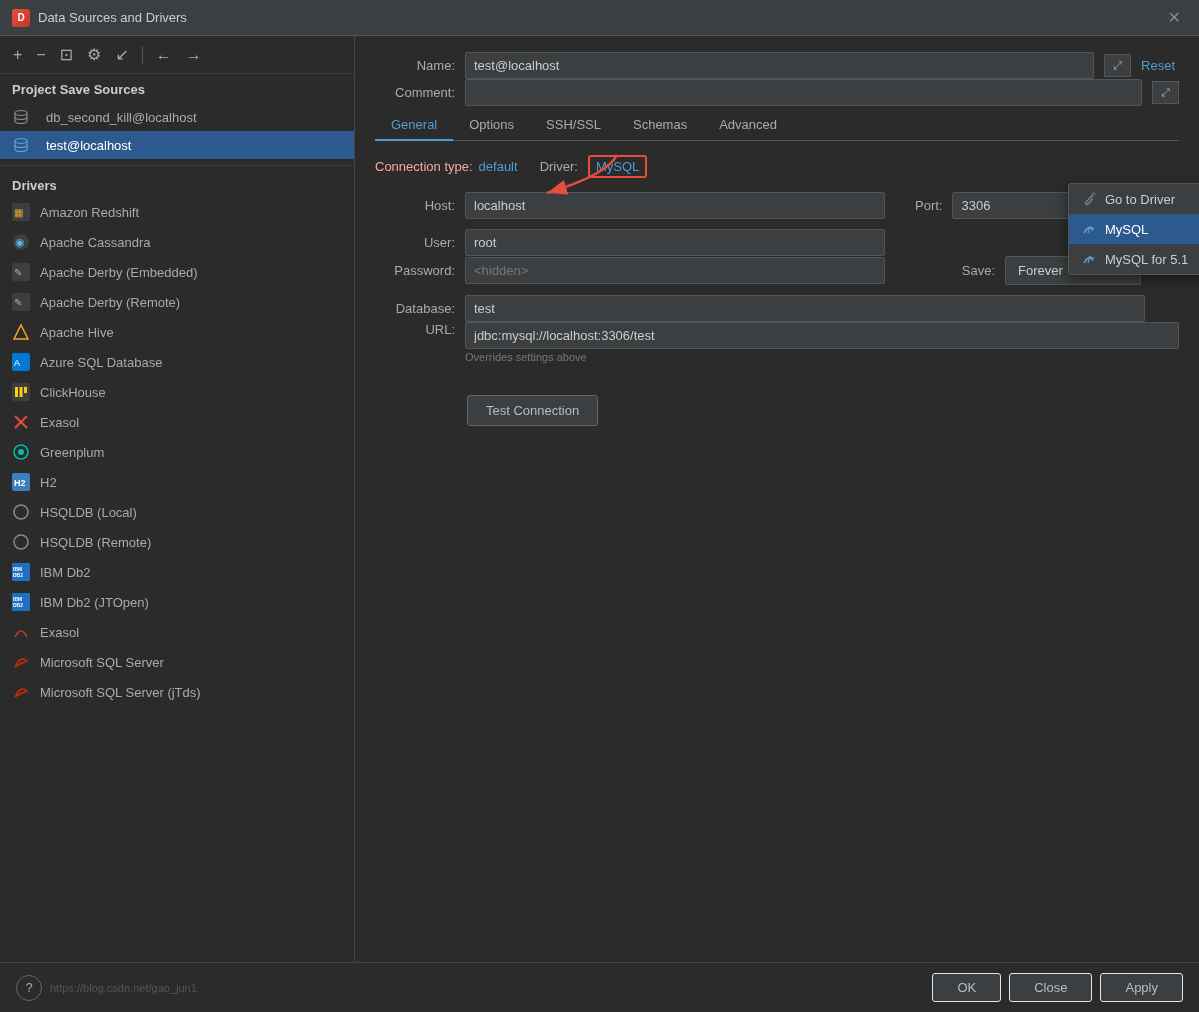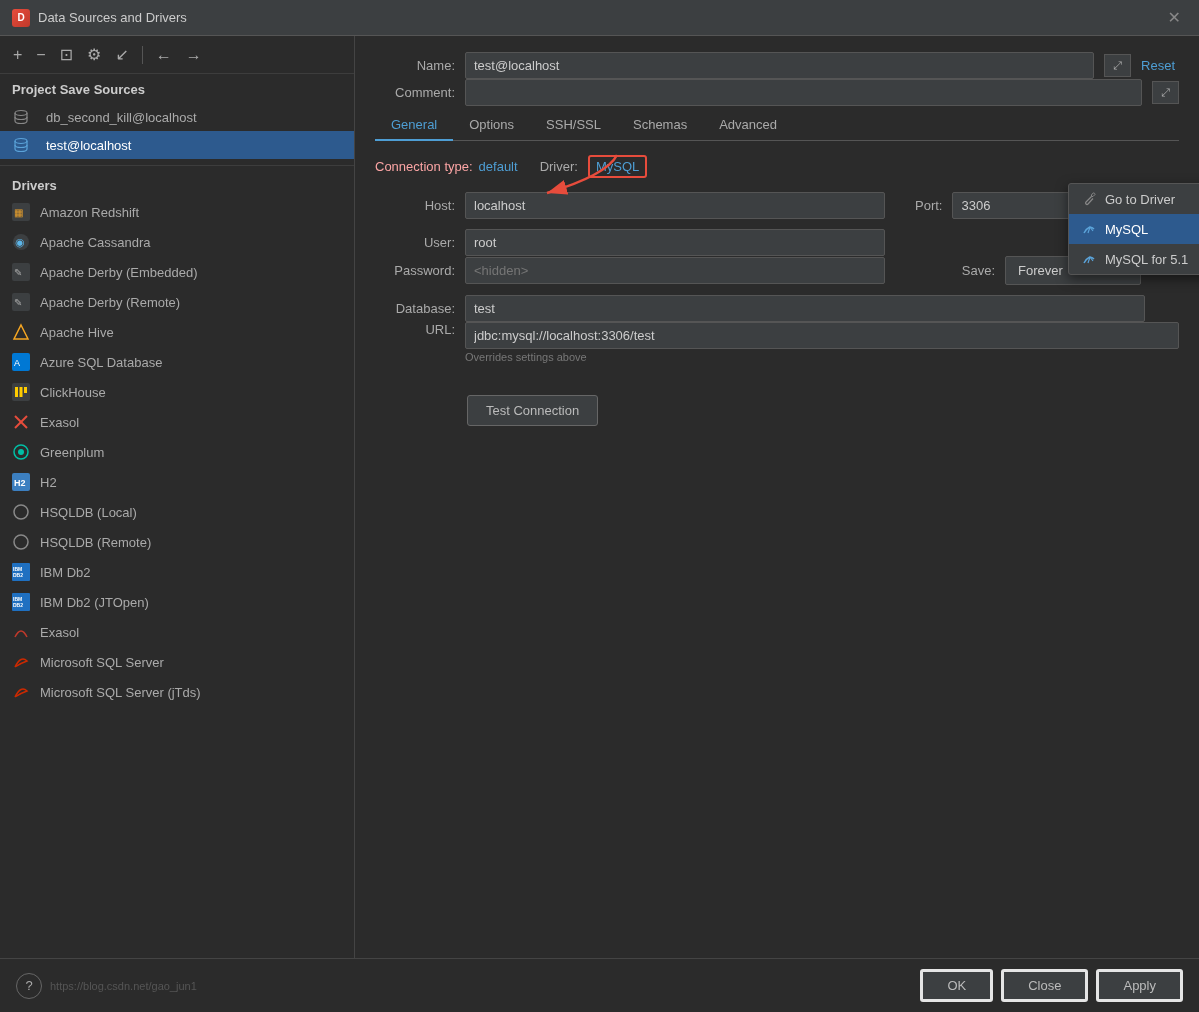--- a/index.html
+++ b/index.html
@@ -314,21 +314,21 @@
       gap: 8px;
       margin-top: auto;
     }
     .bottom-link {
       font-size: 11px;
       color: #555;
       margin-right: auto;
     }
     .btn {
       background: #3c3f41;
-      border: 3px solid #e5e5e5;
+      border: 1px solid #e5e5e5;
       color: #bbbbbb;
       padding: 6px 24px;
       cursor: pointer;
       font-size: 13px;
       border-radius: 3px;
     }
     .btn-ok { background: #3c3f41; }
 
     
     .drivers-section::-webkit-scrollbar { width: 6px; }

